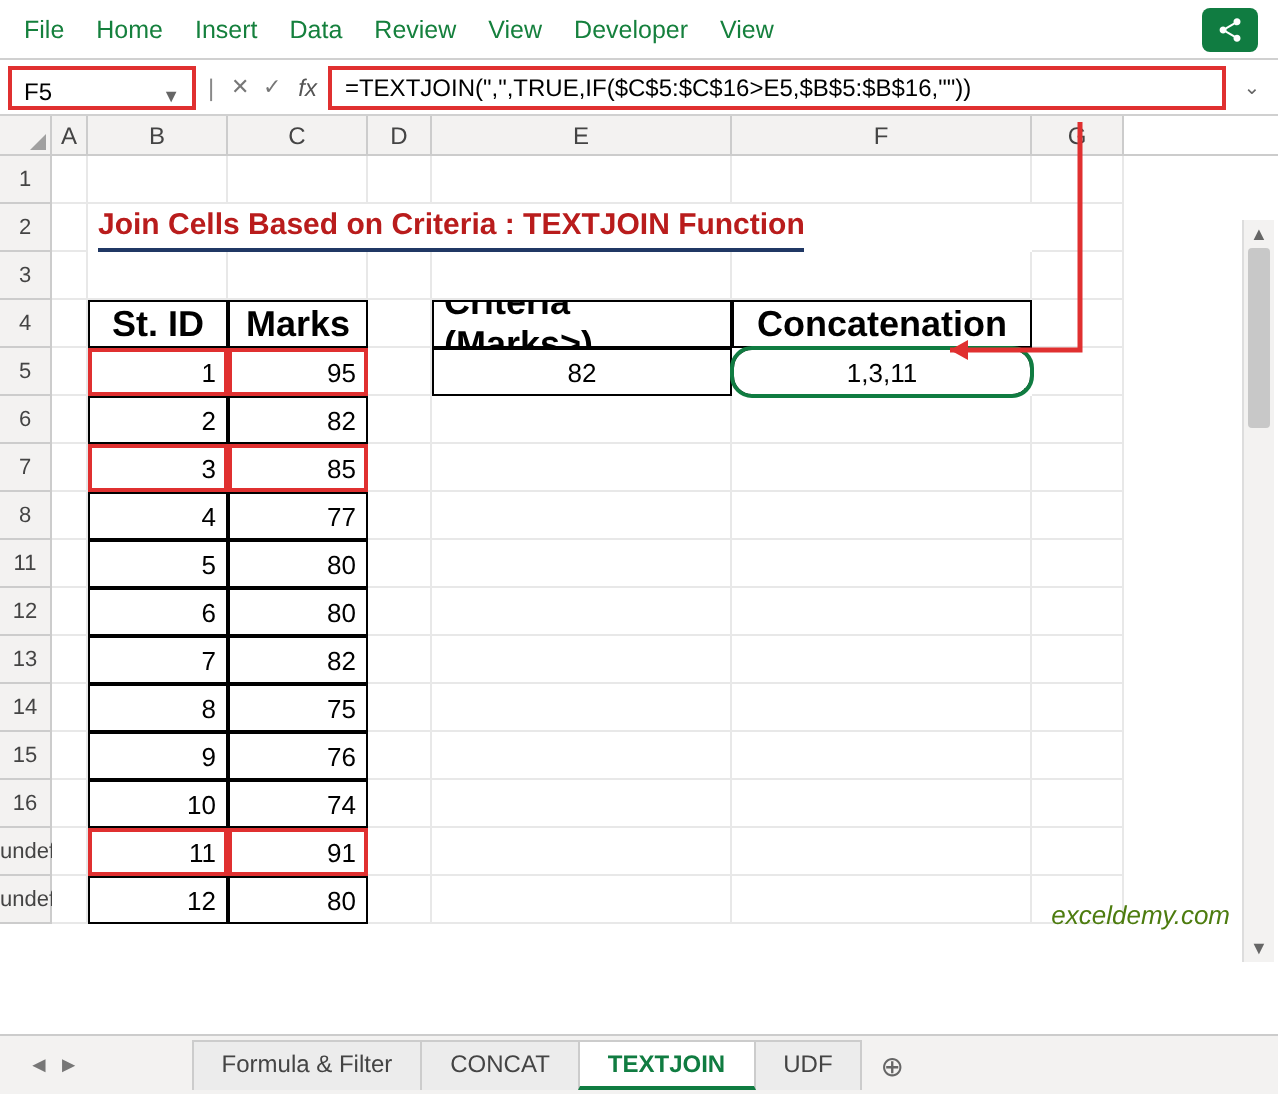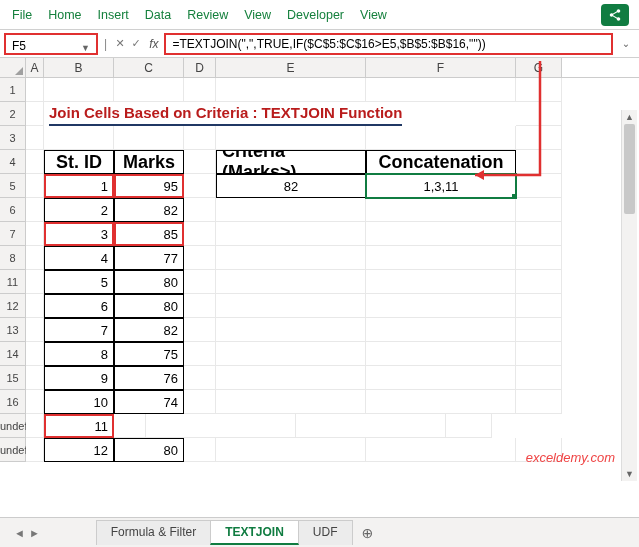--- a/index.html
+++ b/index.html
@@ -32,25 +32,25 @@
   .row { display:flex; height:24px;}
   .rh { width:26px; border-right:1px solid #ccc; border-bottom:1px solid #ccc; background:#f3f2f1; text-align:center; line-height:24px; font-size:11px; color:#444;}
   .cell { border-right:1px solid #e8e8e8; border-bottom:1px solid #e8e8e8; padding:0 5px; display:flex; align-items:center; font-size:12.5px; background:#fff; overflow:hidden;}
 
   .title-text { display:flex; align-items:center; justify-content:center; font-weight:bold; color:#b91c1c; font-size:15px; border-bottom:2.5px solid #203864; height:100%; padding-bottom:2px;}
 
   .th { background:#fff; border:1.5px solid #000 !important; font-weight:bold; justify-content:center; font-size:18px;}
   .td { background:#fff; border:1px solid #000 !important; justify-content:flex-end; font-size:13px;}
   .tdc { background:#fff; border:1px solid #000 !important; justify-content:center; font-size:13px;}
   .hl { outline:2.5px solid #e03030; outline-offset:-2px; z-index:2;}
-  .sel { outline:2px solid #107c41; outline-offset:-1px; z-index:3; position:relative;}
+  .sel { outline:2px solid #107c41; outline-offset:-1px; z-index:3; position:relative;border-radius:10px;}
   .sel::after { content:""; position:absolute; right:-3px; bottom:-3px; width:6px; height:6px; background:#107c41;}
 
   .arrow-conn { position:absolute; pointer-events:none; z-index:5;}
-  .wm { position:absolute; right:24px; bottom:50px; color:#ef4444; font-size:13px; font-style:italic; z-index:1;}
+  .wm { position:absolute; right:24px; bottom:50px; color:#4d7c0f; font-size:13px; font-style:italic; z-index:1;}
 
   .tabstrip { position:absolute; bottom:0; left:0; right:0; height:30px; background:#f3f2f1; border-top:1px solid #ccc; display:flex; align-items:center; padding-left:6px;}
   .tabnav { display:flex; gap:4px; padding:0 8px; color:#777;}
   .tabnav span{font-size:11px;}
   .tab { padding:4px 14px; font-size:12px; border:1px solid #ccc; border-bottom:none; background:#ececec; color:#444; margin-right:-1px; cursor:pointer;}
   .tab.active { background:#fff; color:#107c41; font-weight:600; border-bottom:2px solid #107c41; z-index:2;}
   .addtab { padding:4px 10px; color:#666; font-size:14px;}
   .scroll-r { position:absolute; right:2px; bottom:34px; top:52px; width:16px; background:#f3f2f1; border-left:1px solid #ddd;}
   .scroll-r .thumb { position:absolute; top:14px; left:2px; right:2px; height:90px; background:#c8c8c8; border-radius:2px;}
   .scroll-r .arr { position:absolute; left:0; right:0; text-align:center; font-size:9px; color:#666;}
@@ -240,20 +240,21 @@
         <div class="cell cC td ">74</div>
         <div class="cell cD"></div>
         <div class="cell cE"></div>
         <div class="cell cF"></div>
         <div class="cell cG"></div>
       </div>
       <div class="row">
         <div class="rh">undefined</div>
         <div class="cell cA"></div>
         <div class="cell cB td hl">11</div>
+        <div class="cell cC td hl">91</div>
         <div class="cell cD"></div>
         <div class="cell cE"></div>
         <div class="cell cF"></div>
         <div class="cell cG"></div>
       </div>
       <div class="row">
         <div class="rh">undefined</div>
         <div class="cell cA"></div>
         <div class="cell cB td ">12</div>
         <div class="cell cC td ">80</div>
@@ -278,17 +279,18 @@
   </div>
 </div>
 
 <div class="tabstrip">
   <div class="tabnav">
     <span>◄</span>
     <span>►</span>
   </div>
   <div id="tabs" style="display:flex;padding-left:48px;">
       <div class="tab">Formula &amp; Filter</div>
+      <div class="tab">CONCAT</div>
       <div class="tab active">TEXTJOIN</div>
       <div class="tab">UDF</div>
     </div>
   <div class="addtab">⊕</div>
 </div>
 
 </body></html>

